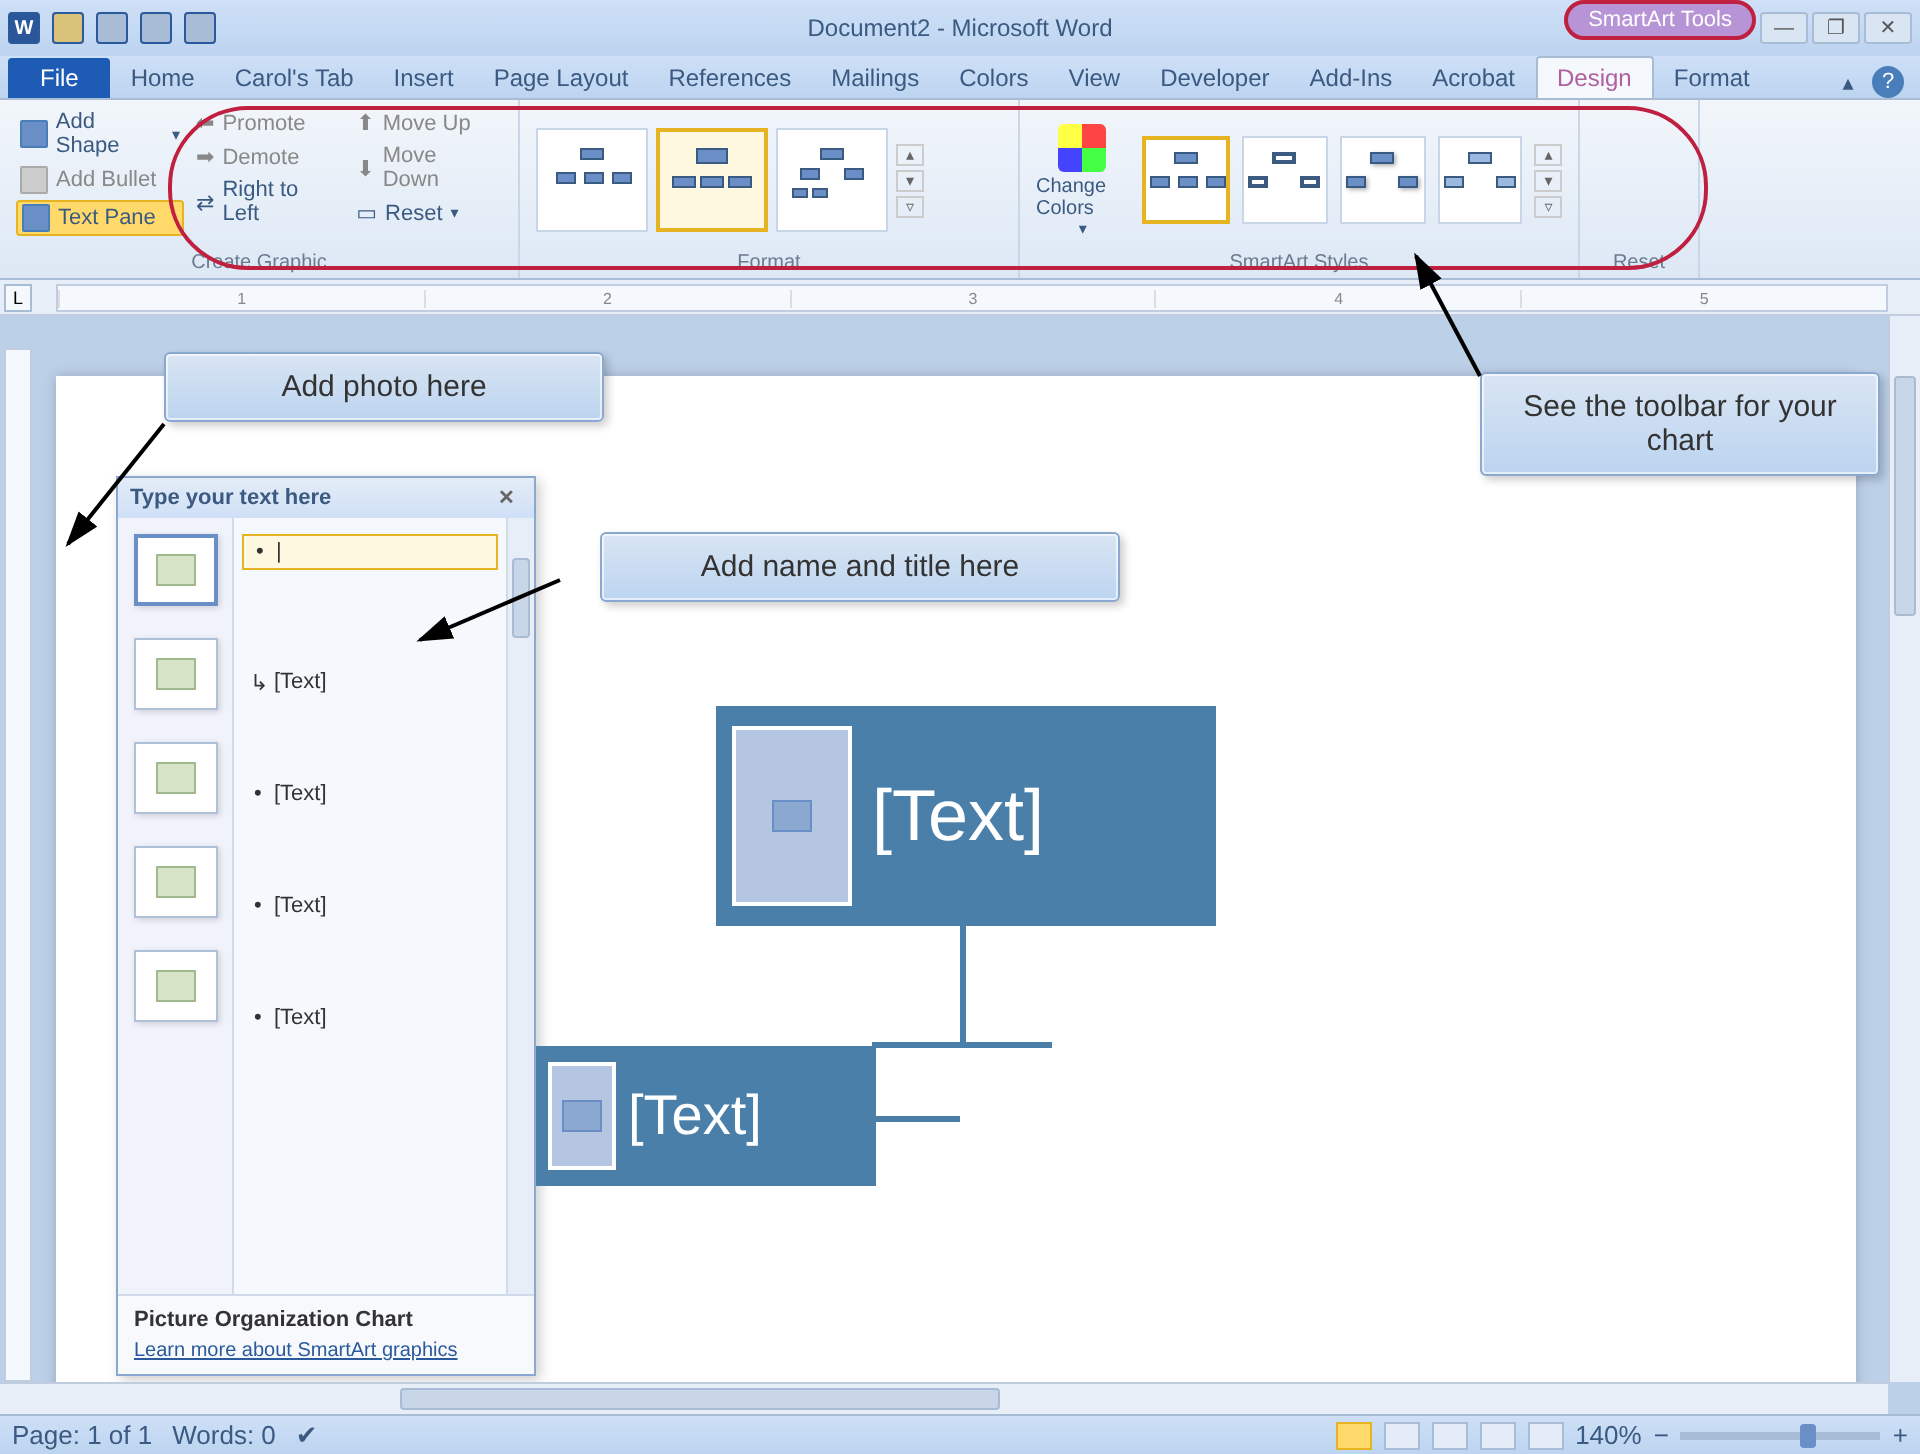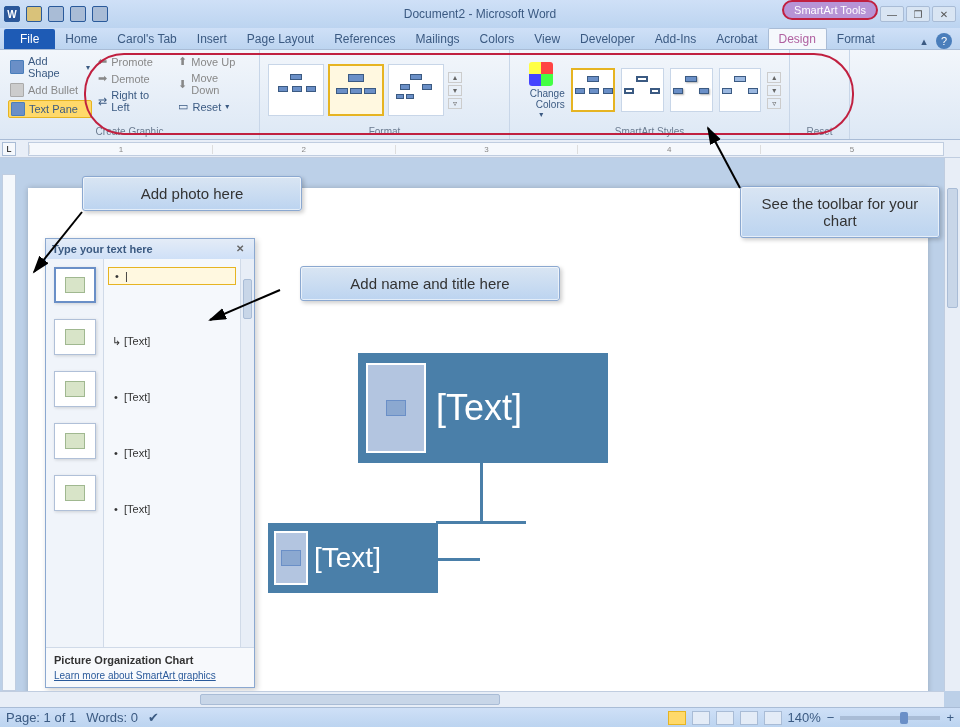--- a/index.html
+++ b/index.html
@@ -42,21 +42,21 @@
 
 
 .layouts-body { display: flex; gap: 4px; align-items: center; }
 .layout-thumb { width: 56px; height: 52px; background: white; border: 1px solid #c8d6e8; display: flex; align-items: center; justify-content: center; position: relative; }
 .layout-thumb.sel { border: 2px solid #e6b422; background: #fff8e0; }
 .org-mini { width: 40px; height: 32px; position: relative; }
 .org-mini .box { position: absolute; background: #6a8fc7; border: 1px solid #3b5a82; }
 
 
 .styles-body { display: flex; gap: 6px; align-items: center; }
-.change-colors { width: 48px; height: 60px; display: flex; flex-direction: column; align-items: center; justify-content: center; font-size: 10px; color: #3b5a82; text-align: right; }
+.change-colors { width: 48px; height: 60px; display: flex; flex-direction: column; align-items: center; justify-content: center; font-size: 10px; color: #3b5a82; text-align: left; }
 .color-icon { width: 24px; height: 24px; background: conic-gradient(#f44 0 90deg,#4f4 90deg 180deg,#44f 180deg 270deg,#ff4 270deg 360deg); border-radius: 3px; margin-bottom: 2px; }
 .style-thumb { width: 44px; height: 44px; background: white; border: 1px solid #c8d6e8; display: flex; align-items: center; justify-content: center; }
 .style-thumb.sel { border: 2px solid #e6b422; }
 
 
 .reset-body { width: 48px; height: 60px; display: flex; flex-direction: column; align-items: center; justify-content: center; font-size: 10px; color: #3b5a82; text-align: center; }
 .reset-icon { width: 28px; height: 24px; background: #bde0b8; border: 1px solid #6a9a66; border-radius: 3px; margin-bottom: 2px; }
 
 
 .ruler-area { height: 18px; background: #e8eef7; border-bottom: 1px solid #c0cde0; position: relative; }
@@ -78,21 +78,21 @@
 .pic-placeholder { width: 20px; height: 16px; background: #8ba8d0; border: 1px solid #6a8fc7; }
 .smartart-text { color: white; font-size: 36px; }
 .connector-v { position: absolute; left: 452px; top: 275px; width: 3px; height: 60px; background: #4a7fa9; }
 .connector-h { position: absolute; left: 408px; top: 333px; width: 90px; height: 3px; background: #4a7fa9; }
 .smartart-box2 { position: absolute; left: 240px; top: 335px; width: 170px; height: 70px; background: #4a7fa9; display: flex; align-items: center; padding: 6px; gap: 6px; }
 .smartart-box2 .smartart-pic { width: 34px; height: 54px; }
 .smartart-box2 .smartart-text { font-size: 28px; }
 .connector-h2 { position: absolute; left: 410px; top: 370px; width: 42px; height: 3px; background: #4a7fa9; }
 
 
-.text-pane { position: absolute; left: 17px; top: 50px; width: 210px; height: 450px; background: #f5f8fc; border: 1px solid #8ba8d0; box-shadow: 2px 2px 6px rgba(0,0,0,.2); display: flex; flex-direction: column; }
+.text-pane { position: absolute; left: 30px; top: 50px; width: 210px; height: 450px; background: #f5f8fc; border: 1px solid #8ba8d0; box-shadow: 2px 2px 6px rgba(0,0,0,.2); display: flex; flex-direction: column; }
 .text-pane-header { height: 20px; background: linear-gradient(#e4ecf7,#cfe0f7); display: flex; align-items: center; justify-content: space-between; padding: 0 6px; font-size: 11px; color: #3b5a82; font-weight: bold; }
 .close-x { width: 12px; height: 12px; font-size: 10px; color: #666; cursor: pointer; }
 .text-pane-body { flex: 1; display: flex; overflow: hidden; }
 .thumb-col { width: 58px; background: #f0f4fa; border-right: 1px solid #d0dae8; display: flex; flex-direction: column; align-items: center; gap: 16px; padding-top: 8px; }
 .thumb-item { width: 42px; height: 36px; background: white; border: 1px solid #b0c0d8; box-shadow: 1px 1px 3px rgba(0,0,0,.15); display: flex; align-items: center; justify-content: center; }
 .thumb-item.sel { border: 2px solid #6a8fc7; }
 .thumb-item .pic-ph { width: 20px; height: 16px; background: #d8e4c8; border: 1px solid #a0b890; }
 .list-col { flex: 1; padding: 8px 4px; font-size: 11px; color: #333; position: relative; }
 .list-item { padding: 2px 0 2px 16px; position: relative; }
 .list-item.active { background: #fff8e0; border: 1px solid #e6b422; }

